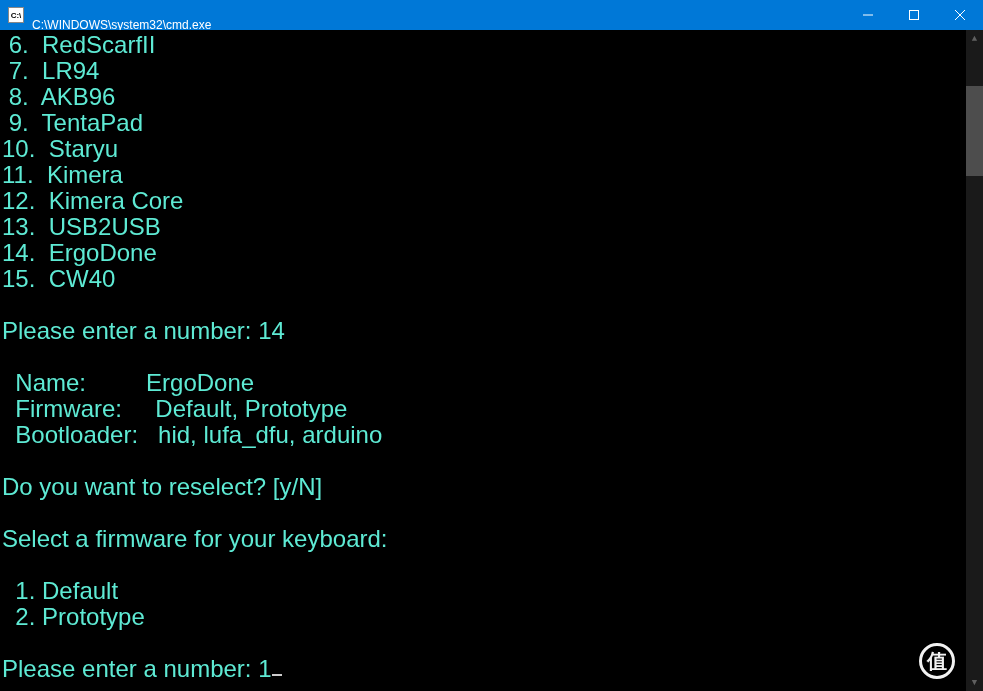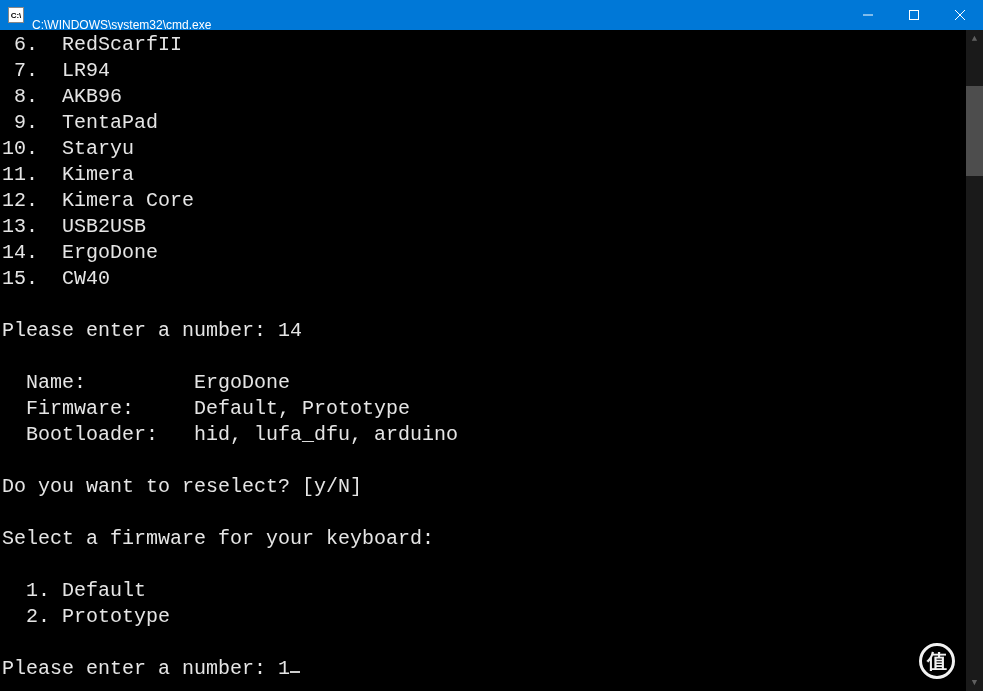--- a/index.html
+++ b/index.html
@@ -63,23 +63,23 @@
       fill: none;
     }
     .terminal-wrapper {
       display: flex;
       height: calc(100% - 30px);
       position: relative;
     }
     .terminal {
       flex: 1;
       background: #000;
-      color: #e5e5e5;
-      font-family: Liberation Mono, monospace;
-      font-size: 20px;
+      color: #5eead4;
+      font-family: Liberation Sans, sans-serif;
+      font-size: 24px;
       line-height: 26px;
       padding: 2px 0 0 2px;
       white-space: pre;
       overflow: hidden;
     }
     .scrollbar {
       width: 17px;
       background: #1a1a1a;
       position: relative;
     }

